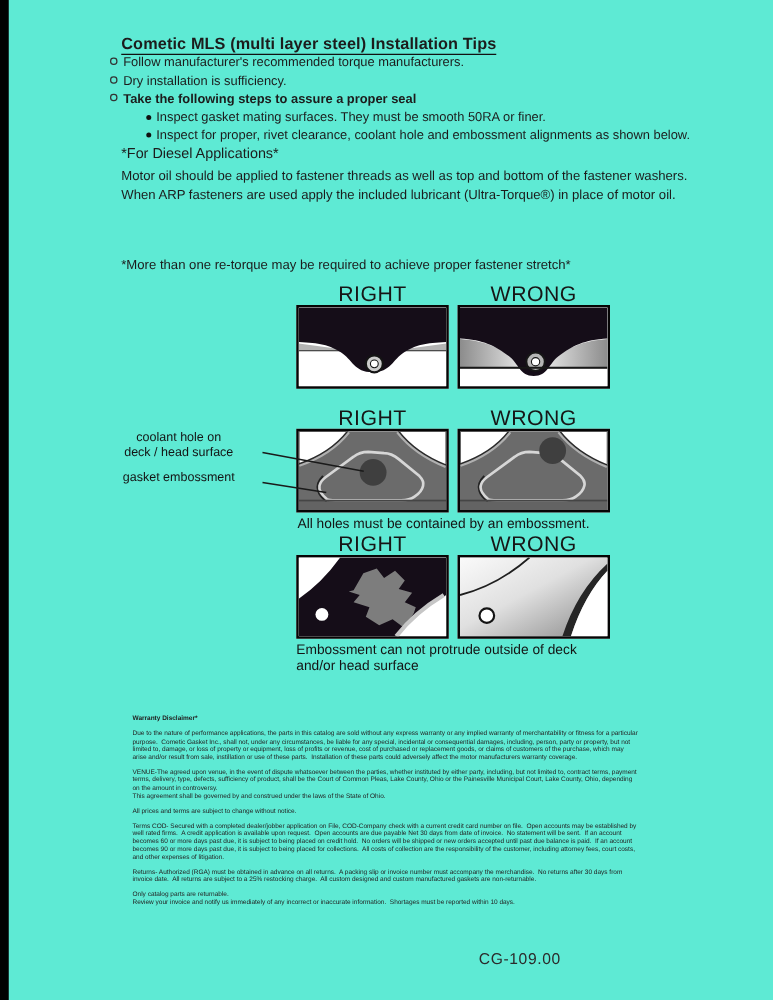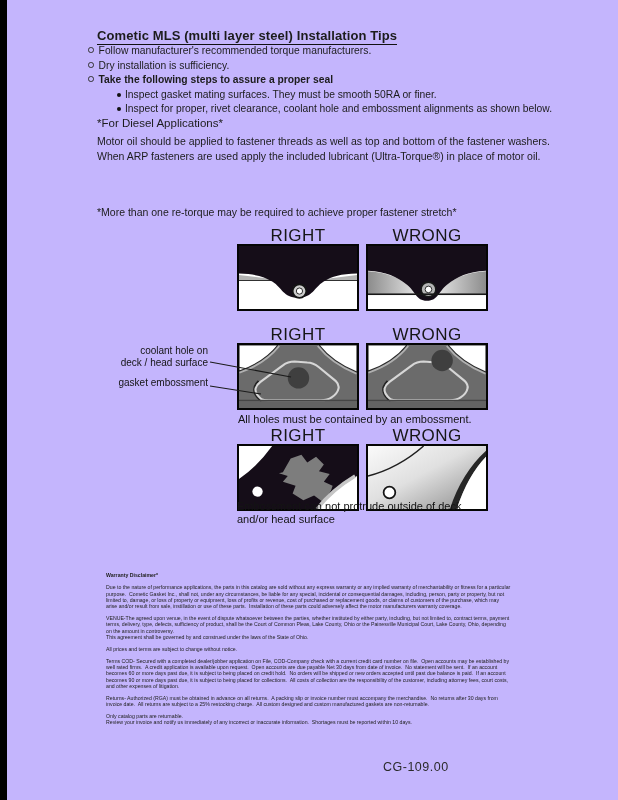--- a/index.html
+++ b/index.html
@@ -1,34 +1,34 @@
 <!DOCTYPE html>
 <html style="--diagram-black: #150d18; --mid-gray: #6b6b6b; --light-rim: #d6d6d6; --ink: #1c1c1c;"><head>
 <meta charset="utf-8">
 <style>
   html,body{margin:0;padding:0;background:#ffffff;}
-  .page{position:relative;width:618px;height:800px;background:#c4b5fd;overflow:hidden;
+  .page{position:relative;width:618px;height:800px;background:#5eead4;overflow:hidden;
         font-family:"Liberation Sans",sans-serif;color:#1c1c1c;}
   .leftbar{position:absolute;left:0;top:0;width:7px;height:800px;background:#000;}
   .abs{position:absolute;}
   .title{font-size:13px;font-weight:bold;border-bottom:1.6px solid #111;padding-bottom:1px;
          display:inline-block;letter-spacing:0.1px;}
   .bullet-line{white-space:nowrap;font-size:10.3px;line-height:14.6px;}
   .o-bullet{display:inline-block;width:3.6px;height:3.6px;border:1px solid #333;border-radius:50%;
             margin-right:5px;vertical-align:1.5px;}
   .f-bullet{display:inline-block;width:4px;height:4px;background:#111;border-radius:50%;
             margin-right:4px;vertical-align:1.5px;}
   .h2{font-size:11.5px;font-weight:normal;}
   .para{font-size:10.5px;line-height:15px;white-space:pre-line;width:460px;}
   .rw-label{font-size:17px;line-height:14px;text-align:center;width:122px;letter-spacing:0.4px;color:#161616;}
   .fig-box{width:122px;height:67px;border:2px solid #050505;background:#fff;box-sizing:border-box;}
   .fig-box svg{display:block;width:100%;height:100%;}
   .caption{font-size:11px;line-height:13px;color:#141414;}
   .prel{white-space:pre-line;}
-  .ann{font-size:10px;line-height:11.5px;text-align:right;width:130px;white-space:pre-line;color:#141414;}
+  .ann{font-size:10px;line-height:11.5px;text-align:center;width:130px;white-space:pre-line;color:#141414;}
   .legal{width:405px;font-size:5.2px;line-height:6.3px;color:#222;}
   .legal p{margin:0 0 5.6px 0;white-space:pre-wrap;}
   .legal .lh{font-weight:bold;margin:0 0 6px 0;}
   .cg{font-size:12.5px;letter-spacing:0.5px;color:#2b2b2b;}
   .overlay{pointer-events:none;}
   .ink{fill:var(--diagram-black,#150d18);}
 </style>
 </head>
 <body>
 
@@ -154,21 +154,21 @@
           <stop offset="1" stop-color="#8a8a8a"></stop>
         </linearGradient>
       </defs>
       <rect x="0" y="0" width="121" height="65" fill="url(#gBand)"></rect>
       <path d="M57,0 Q31,23 0,31" fill="none" stroke="#1f1f1f" stroke-width="1.5"></path>
       <path d="M121,5 Q96,28 84,65 L91,65 Q102,31 121,11 Z" fill="#262626"></path>
       <path d="M121,11 Q102,31 91,65 L121,65 Z" fill="#ffffff"></path>
       <circle cx="22" cy="48" r="6" fill="#ffffff" stroke="#141414" stroke-width="1.8"></circle>
     </svg>
   </div>
-  <div class="abs caption prel" style="left:237px;top:500px;">Embossment can not protrude outside of deck
+  <div class="abs caption prel" style="left:237px;top:514px;">Embossment can not protrude outside of deck
 and/or head surface</div>
 
   <svg class="abs overlay" style="left:0;top:0;" width="618" height="800">
     <line x1="210" y1="362" x2="291" y2="377" stroke="#1a1a1a" stroke-width="1.1"></line>
     <line x1="210" y1="386" x2="261" y2="394" stroke="#1a1a1a" stroke-width="1.1"></line>
   </svg>
 
   <div class="abs legal" style="left:106px;top:572px;">
     <p class="lh">Warranty Disclaimer*</p>
     <p>Due to the nature of performance applications, the parts in this catalog are sold without any express warranty or any implied warranty of merchantability or fitness for a particular purpose.  Cometic Gasket Inc., shall not, under any circumstances, be liable for any special, incidental or consequential damages, including, person, party or property, but not limited to, damage, or loss of property or equipment, loss of profits or revenue, cost of purchased or replacement goods, or claims of customers of the purchase, which may arise and/or result from sale, instillation or use of these parts.  Installation of these parts could adversely affect the motor manufacturers warranty coverage.</p>

